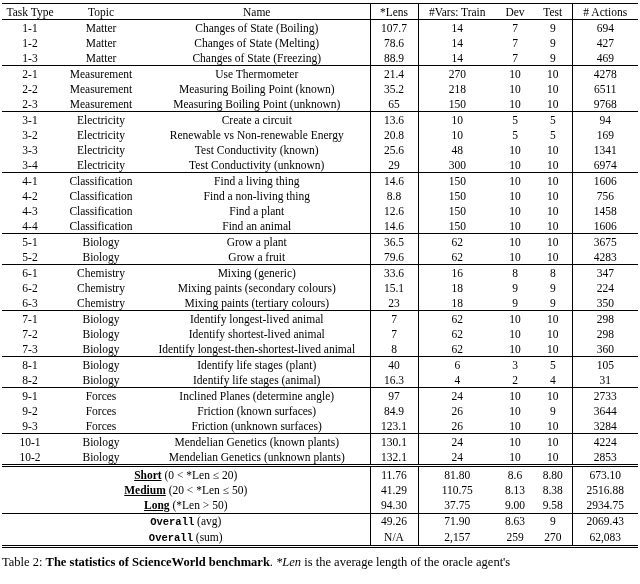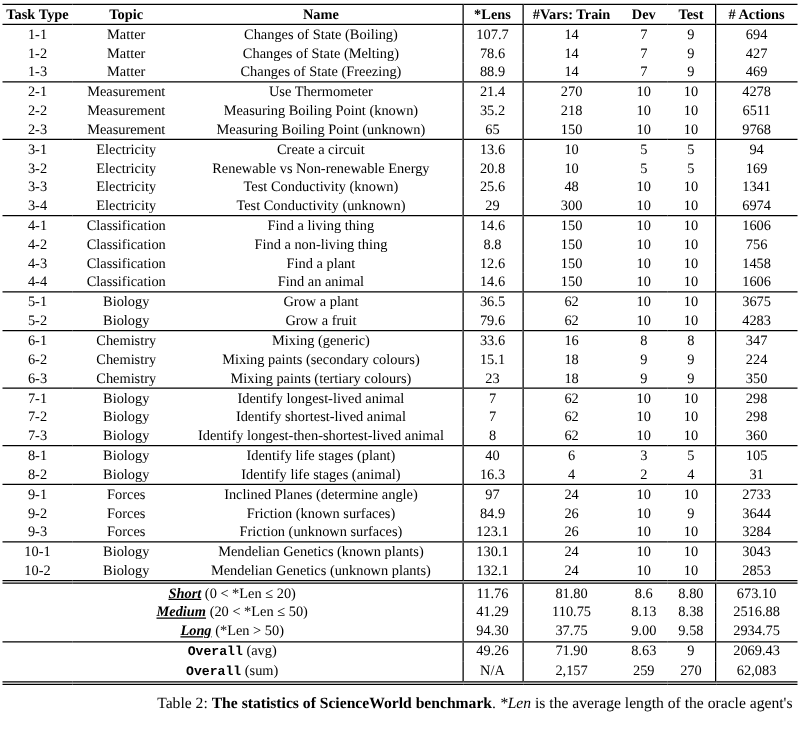--- a/index.html
+++ b/index.html
@@ -1,27 +1,27 @@
 <!DOCTYPE html>
 <html><head>
 <meta charset="utf-8">
 <style>
   html,body{margin:0;padding:0;width:640px;height:584px;overflow:hidden;background:#ffffff;}
   .page{width:640px;height:584px;font-family:"Liberation Serif",serif;color:#000;box-sizing:border-box;}
   table{border-collapse:collapse;width:636px;margin:3px 2px 0 2px;font-size:11.5px;table-layout:fixed;}
   th,td{padding:0.5px 2px;text-align:center;line-height:1.22;overflow:hidden;white-space:nowrap;}
-  thead th{font-weight:bold;border-top:1px solid #000;border-bottom:1px solid #000;}
+  thead th{font-weight:normal;border-top:1px solid #000;border-bottom:1px solid #000;}
   .bl{border-left:1px solid #000;}
   tr.group-start td{border-top:1px solid #000;}
   tr.sec-start td{border-top:3px double #000;}
   tr.overall-start td{border-top:1px solid #000;}
   tr.table-end td{border-bottom:3px double #000;margin-top:29px;}
-  .label-key{font-weight:bold;text-decoration:underline;font-style:italic;}
+  .label-key{font-weight:bold;text-decoration:underline;}
   .label-mono{font-family:"Liberation Mono",monospace;font-weight:bold;font-size:10.5px;}
-  .caption{margin:7px 6px 0 14px;font-size:12.5px;white-space:nowrap;overflow:hidden;text-align:right;}
+  .caption{margin:7px 6px 0 2px;font-size:12.5px;white-space:nowrap;overflow:hidden;}
 </style>
 </head>
 <body>
 
 <div class="page">
   <table>
     <colgroup>
       <col style="width:56px">
         <col style="width:86px">
         <col style="width:226px">
@@ -315,21 +315,21 @@
           <td class="bl">3284</td>
         </tr>
         <tr class="group-start">
           <td>10-1</td>
           <td>Biology</td>
           <td>Mendelian Genetics (known plants)</td>
           <td class="bl">130.1</td>
           <td class="bl">24</td>
           <td>10</td>
           <td>10</td>
-          <td class="bl">3043</td>
+          <td class="bl">4224</td>
         </tr>
         <tr>
           <td>10-2</td>
           <td>Biology</td>
           <td>Mendelian Genetics (unknown plants)</td>
           <td class="bl">132.1</td>
           <td class="bl">24</td>
           <td>10</td>
           <td>10</td>
           <td class="bl">2853</td>

